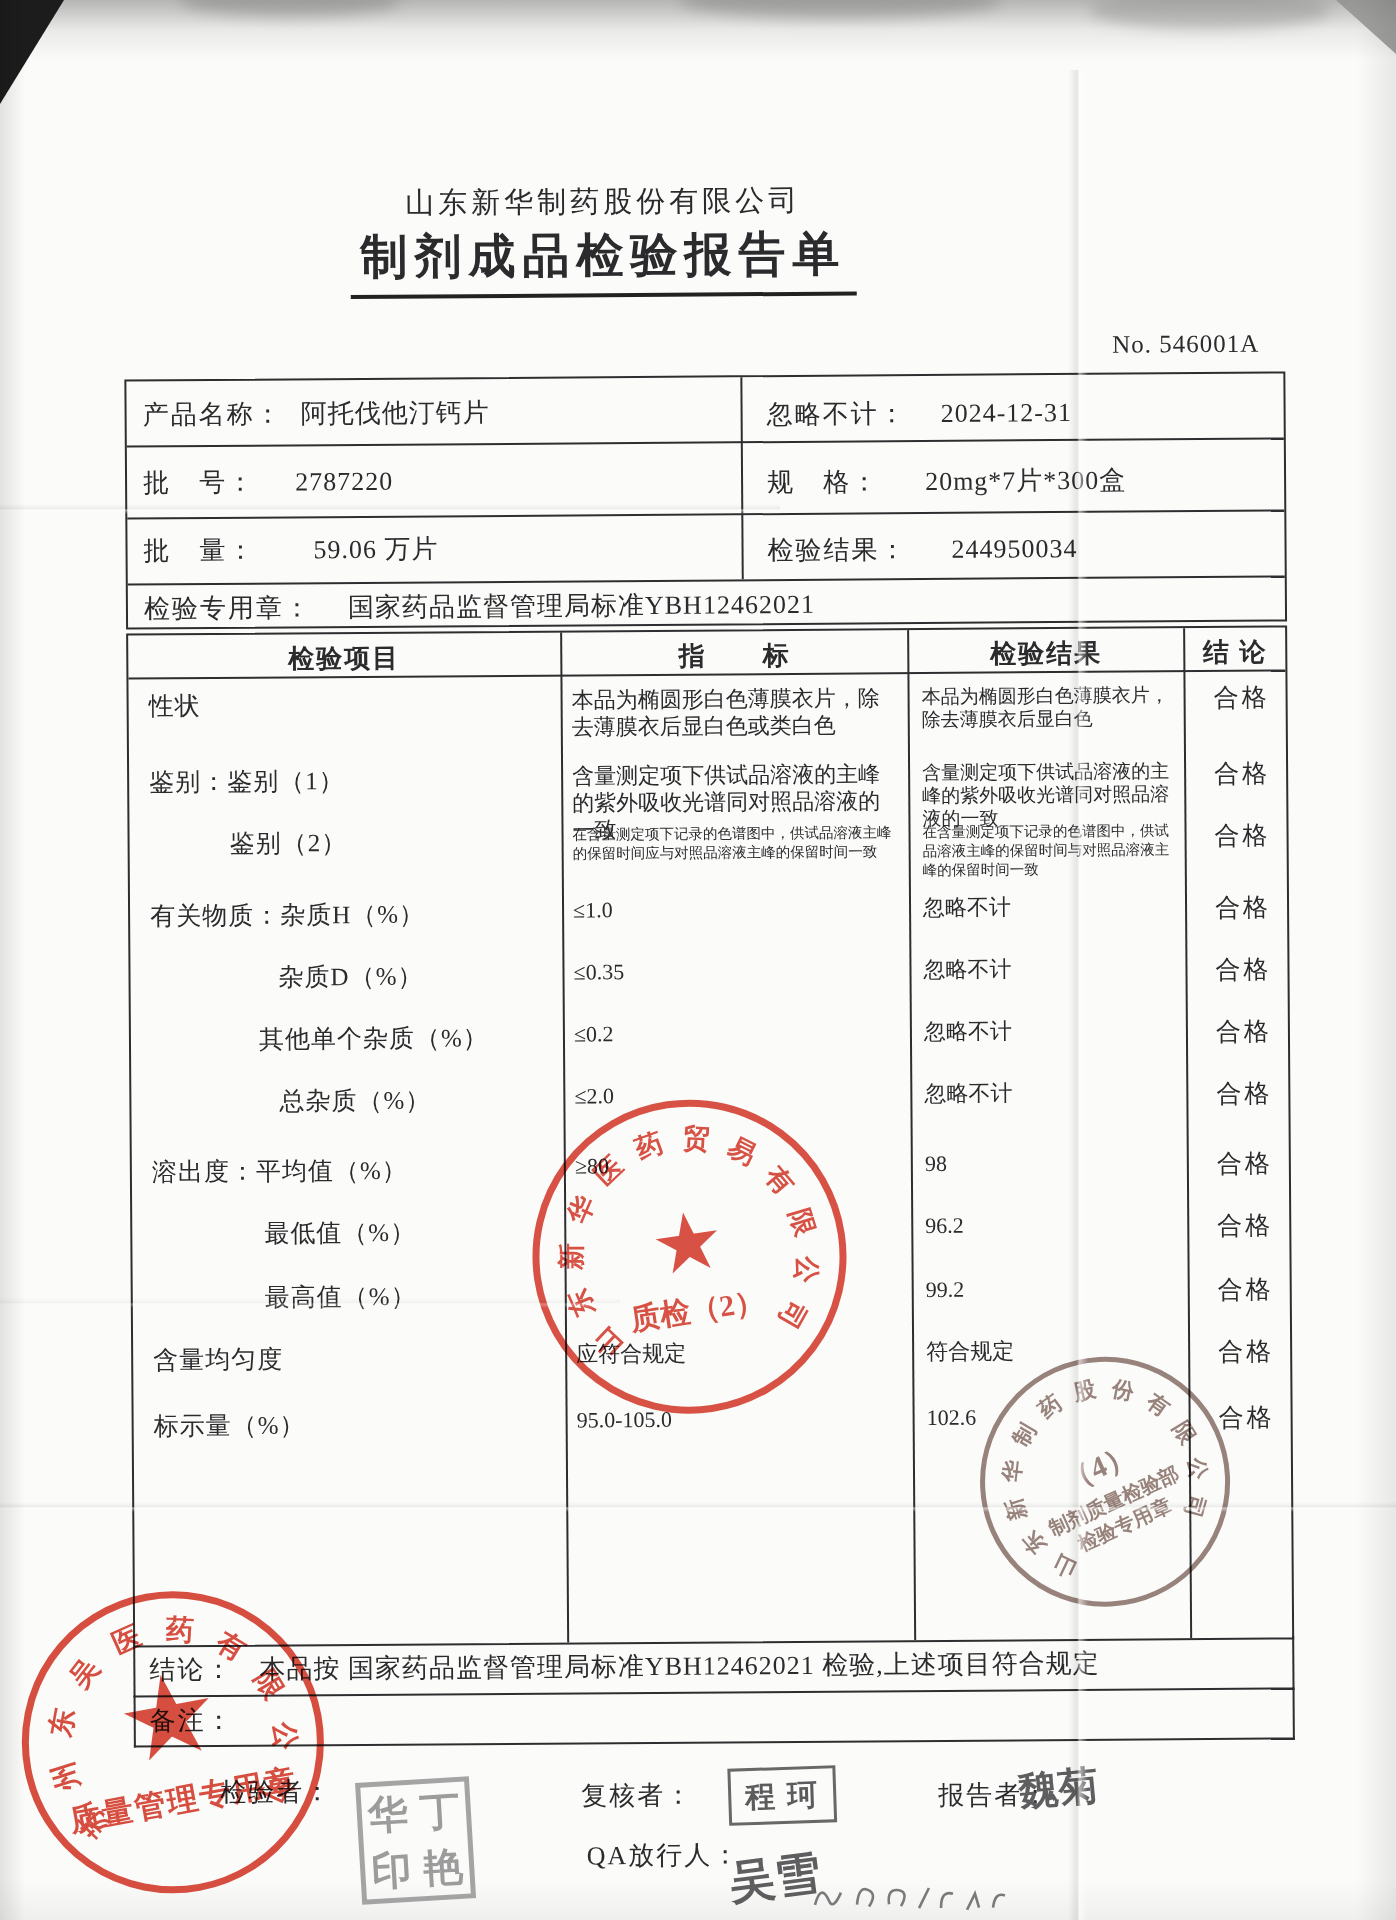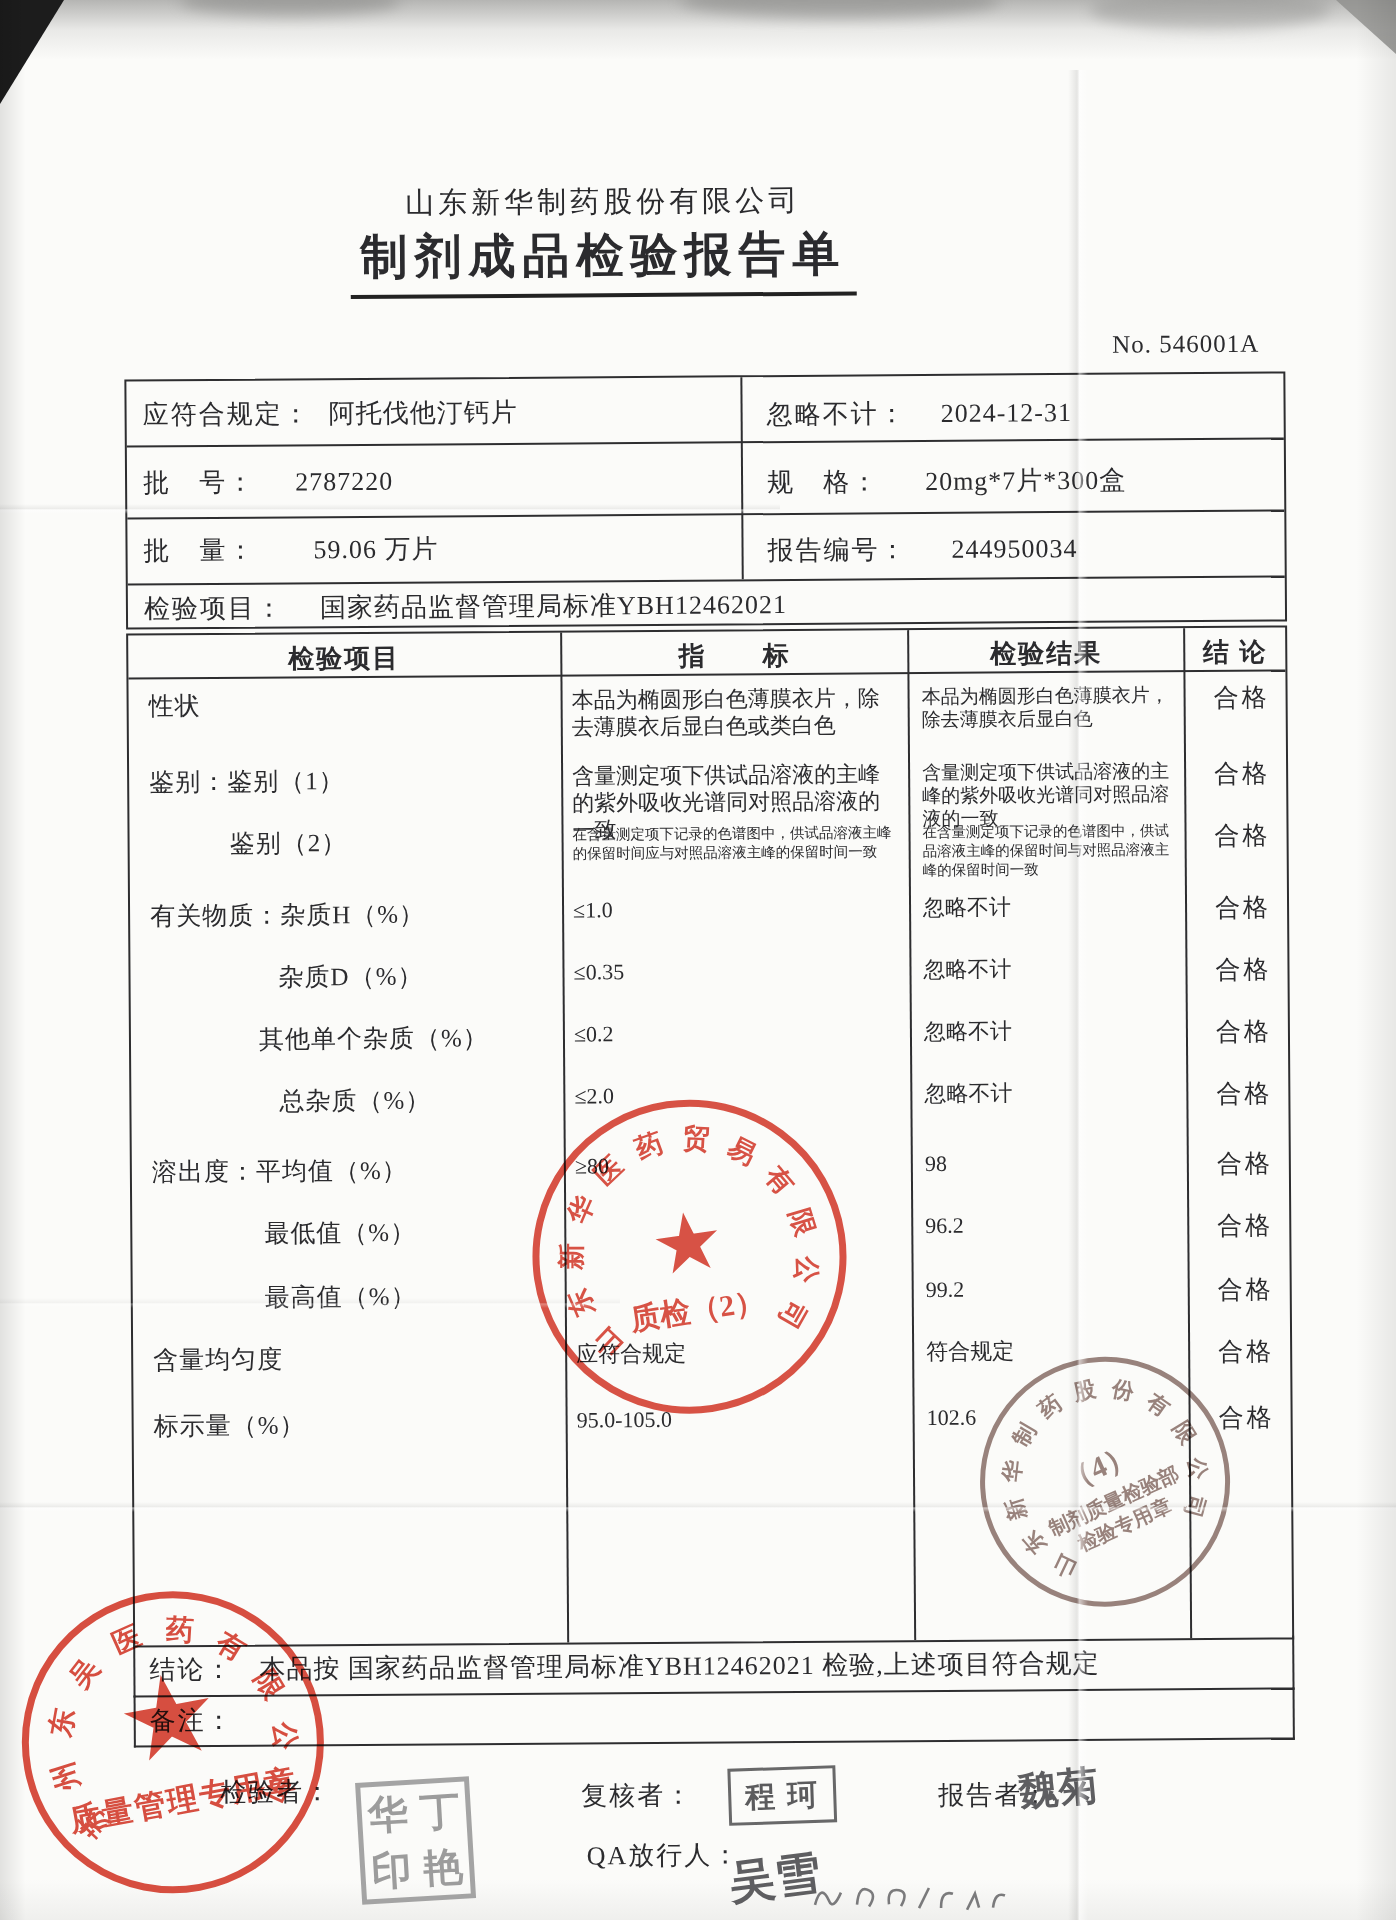--- a/index.html
+++ b/index.html
@@ -76,45 +76,45 @@
     <div class="abs rtitle"><span>制剂成品检验报告单</span></div>
     <div class="abs repno">No. 546001A</div>
 
     <div class="abs" id="info">
       <div class="ih" style="top:64px"></div>
       <div class="ih" style="top:136px"></div>
       <div class="ih" style="top:202px"></div>
       <div class="iv" style="left:614px;height:202px"></div>
 
       <div class="irow" style="left:16px;top:16px;">
-        <span class="ilabel">应符合规定：</span>
+        <span class="ilabel">产品名称：</span>
         <span class="ival" style="margin-left:18px">阿托伐他汀钙片</span>
       </div>
       <div class="irow" style="left:640px;top:20px;">
         <span class="ilabel">忽略不计：</span>
         <span class="ival">2024-12-31</span>
       </div>
       <div class="irow" style="left:16px;top:84px;">
         <span class="ilabel">批　号：</span>
         <span class="ival" style="margin-left:40px">2787220</span>
       </div>
       <div class="irow" style="left:640px;top:88px;">
         <span class="ilabel">规　格：</span>
         <span class="ival" style="margin-left:46px">20mg*7片*300盒</span>
       </div>
       <div class="irow" style="left:16px;top:152px;">
         <span class="ilabel">批　量：</span>
         <span class="ival" style="margin-left:58px">59.06  万片</span>
       </div>
       <div class="irow" style="left:640px;top:156px;">
-        <span class="ilabel">报告编号：</span>
+        <span class="ilabel">检验结果：</span>
         <span class="ival" style="margin-left:44px">244950034</span>
       </div>
       <div class="irow" style="left:16px;top:210px;">
-        <span class="ilabel">检验项目：</span>
+        <span class="ilabel">检验专用章：</span>
         <span class="ival" style="margin-left:36px">国家药品监督管理局标准YBH12462021</span>
       </div>
     </div>
 
     <div class="abs" id="mtable">
       <div class="mhead">
         <div class="mh" style="left:0;width:432px">检验项目</div>
         <div class="mh" style="left:434px;width:345px">指　　标</div>
         <div class="mh" style="left:781px;width:274px">检验结果</div>
         <div class="mh" style="left:1057px;width:100px">结 论</div>

